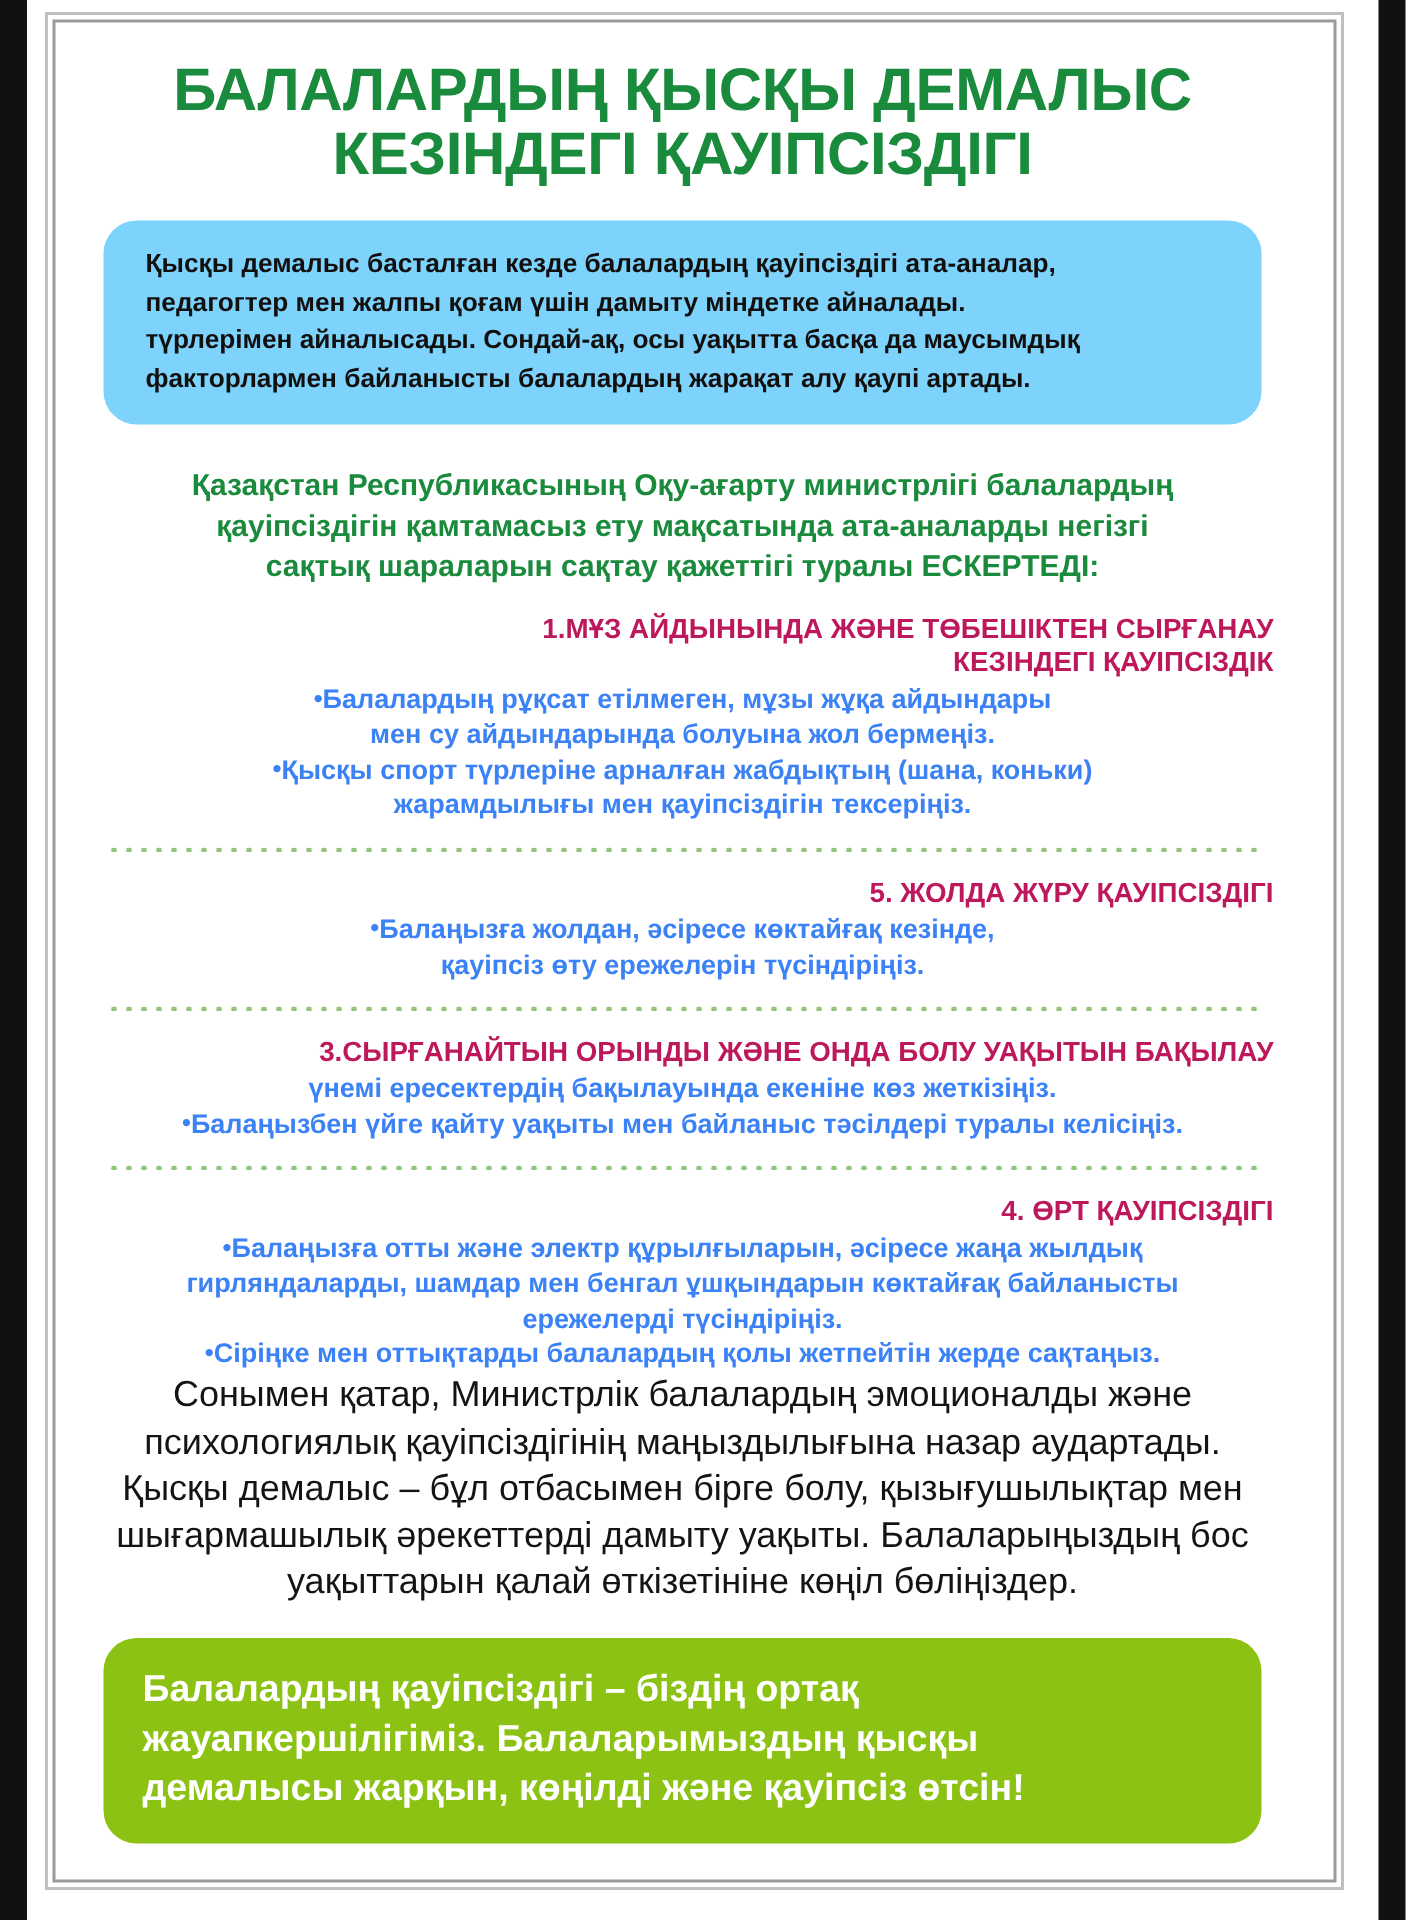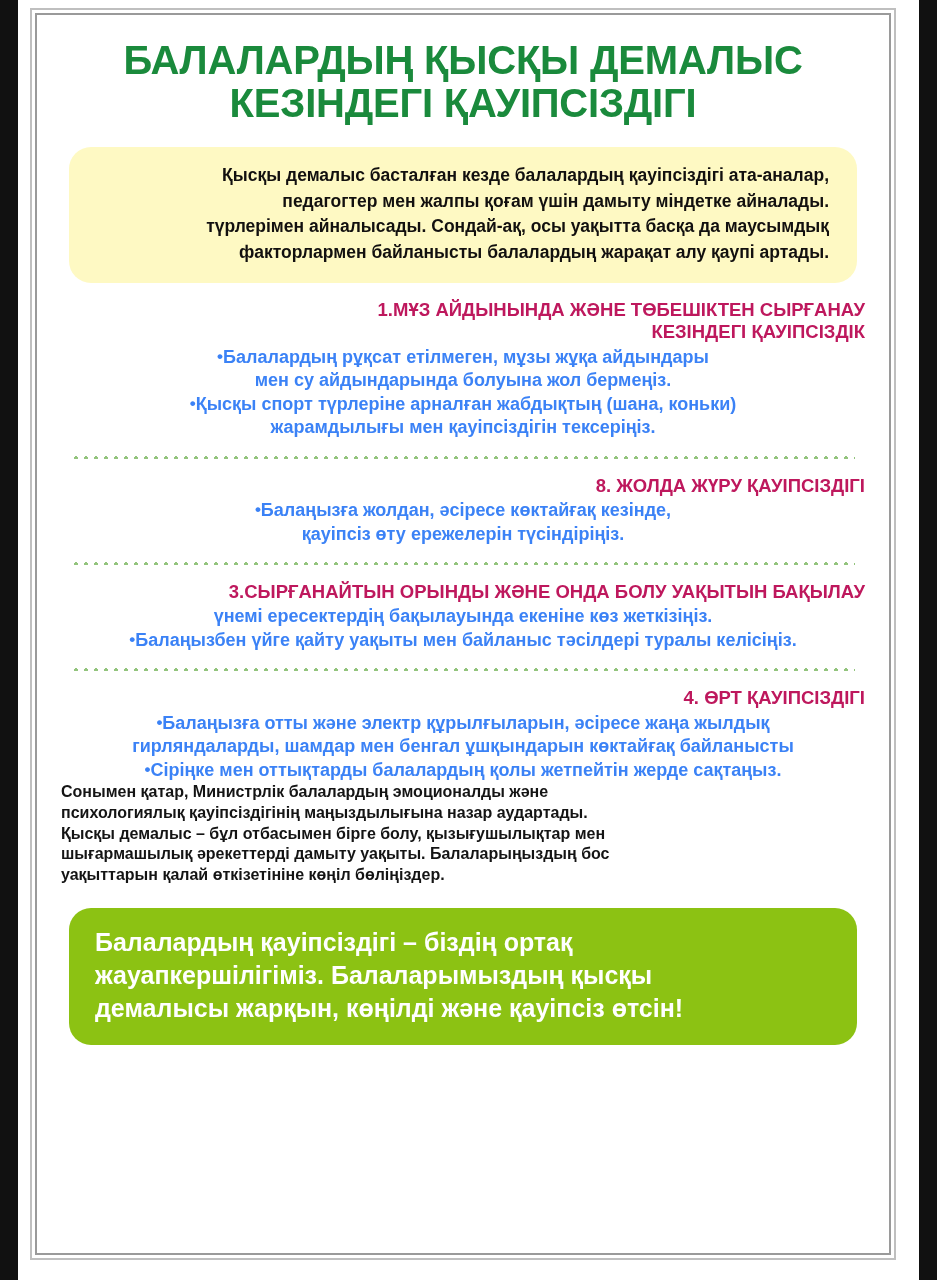--- a/index.html
+++ b/index.html
@@ -42,42 +42,42 @@
     background: #ffffff;
     border: 2px solid #bfbfbf;
     padding: 3px;
   }
   .poster-frame-inner {
     box-sizing: border-box;
     width: 100%;
     height: 100%;
     border: 2px solid #9a9a9a;
     background: #ffffff;
-    padding: 14px 24px 10px 24px;
+    padding: 14px 40px 10px 24px;
     overflow: hidden;
   }
 
   
   .poster-title {
     margin: 10px 0 0 0;
     text-align: center;
     color: #1a8a3c;
     font-size: 40px;
     line-height: 1.08;
     font-weight: 700;
     letter-spacing: -0.2px;
   }
 
   
   .intro-box {
     margin: 22px 8px 0 8px;
-    background: #fef9c3;
+    background: #7dd3fc;
     border-radius: 22px;
     padding: 16px 28px 18px 28px;
-    text-align: right;
+    text-align: left;
     color: #12100f;
     font-size: 17.5px;
     line-height: 1.45;
     font-weight: 700;
   }
   .intro-box p { margin: 0; }
 
   
   .lead-paragraph {
     margin: 28px 14px 0 14px;
@@ -111,24 +111,25 @@
     font-weight: 700;
     margin: 0;
   }
   .bullet-item .dot {
     font-size: 17px;
     line-height: 1;
     position: relative;
     top: -1px;
   }
   .plain-paragraph {
+    text-align: center;
     color: #141414;
-    font-size: 16px;
+    font-size: 24px;
     line-height: 1.3;
-    font-weight: 700;
+    font-weight: 400;
     margin: 0;
   }
 
   
   .dot-divider {
     height: 10px;
     margin: 9px 10px 9px 10px;
     background-image: radial-gradient(#93c47d 1.9px, rgba(0,0,0,0) 2.1px);
     background-size: 10px 10px;
     background-position: 0 4px;
@@ -165,20 +166,25 @@
         <span>КЕЗІНДЕГІ ҚАУІПСІЗДІГІ</span>
       </h1>
 
       <div class="intro-box">
         <p>Қысқы демалыс басталған кезде балалардың қауіпсіздігі ата-аналар,</p>
         <p>педагогтер мен жалпы қоғам үшін дамыту міндетке айналады.</p>
         <p>түрлерімен айналысады. Сондай-ақ, осы уақытта басқа да маусымдық</p>
         <p>факторлармен байланысты балалардың жарақат алу қаупі артады.</p>
       </div>
 
+      <div class="lead-paragraph">
+        <div>Қазақстан Республикасының Оқу-ағарту министрлігі балалардың</div>
+        <div>қауіпсіздігін қамтамасыз ету мақсатында ата-аналарды негізгі</div>
+        <div>сақтық шараларын сақтау қажеттігі туралы ЕСКЕРТЕДІ:</div>
+      </div>
 
       <div class="section">
         <div class="section-title">
           <div>1.МҰЗ АЙДЫНЫНДА ЖӘНЕ ТӨБЕШІКТЕН СЫРҒАНАУ</div>
           <div>КЕЗІНДЕГІ ҚАУІПСІЗДІК</div>
         </div>
         <ul class="bullet-list">
           <li class="bullet-item">
             <div><span class="dot">•</span><span>Балалардың рұқсат етілмеген, мұзы жұқа айдындары</span></div>
             <div>мен су айдындарында болуына жол бермеңіз.</div>
@@ -187,21 +193,21 @@
             <div><span class="dot">•</span><span>Қысқы спорт түрлеріне арналған жабдықтың (шана, коньки)</span></div>
             <div>жарамдылығы мен қауіпсіздігін тексеріңіз.</div>
           </li>
         </ul>
       </div>
 
       <div class="dot-divider"></div>
 
       <div class="section">
         <div class="section-title">
-          <div>8. ЖОЛДА ЖҮРУ ҚАУІПСІЗДІГІ</div>
+          <div>5. ЖОЛДА ЖҮРУ ҚАУІПСІЗДІГІ</div>
         </div>
         <ul class="bullet-list">
           <li class="bullet-item">
             <div><span class="dot">•</span><span>Балаңызға жолдан, әсіресе көктайғақ кезінде,</span></div>
             <div>қауіпсіз өту ережелерін түсіндіріңіз.</div>
           </li>
         </ul>
       </div>
 
       <div class="dot-divider"></div>
@@ -223,20 +229,21 @@
       <div class="dot-divider"></div>
 
       <div class="section">
         <div class="section-title">
           <div>4. ӨРТ ҚАУІПСІЗДІГІ</div>
         </div>
         <ul class="bullet-list">
           <li class="bullet-item">
             <div><span class="dot">•</span><span>Балаңызға отты және электр құрылғыларын, әсіресе жаңа жылдық</span></div>
             <div>гирляндаларды, шамдар мен бенгал ұшқындарын көктайғақ байланысты</div>
+            <div>ережелерді түсіндіріңіз.</div>
           </li>
           <li class="bullet-item">
             <div><span class="dot">•</span><span>Сіріңке мен оттықтарды балалардың қолы жетпейтін жерде сақтаңыз.</span></div>
           </li>
         </ul>
       </div>
 
       <div class="plain-paragraph">
         <div>Сонымен қатар, Министрлік балалардың эмоционалды және</div>
         <div>психологиялық қауіпсіздігінің маңыздылығына назар аудартады.</div>

